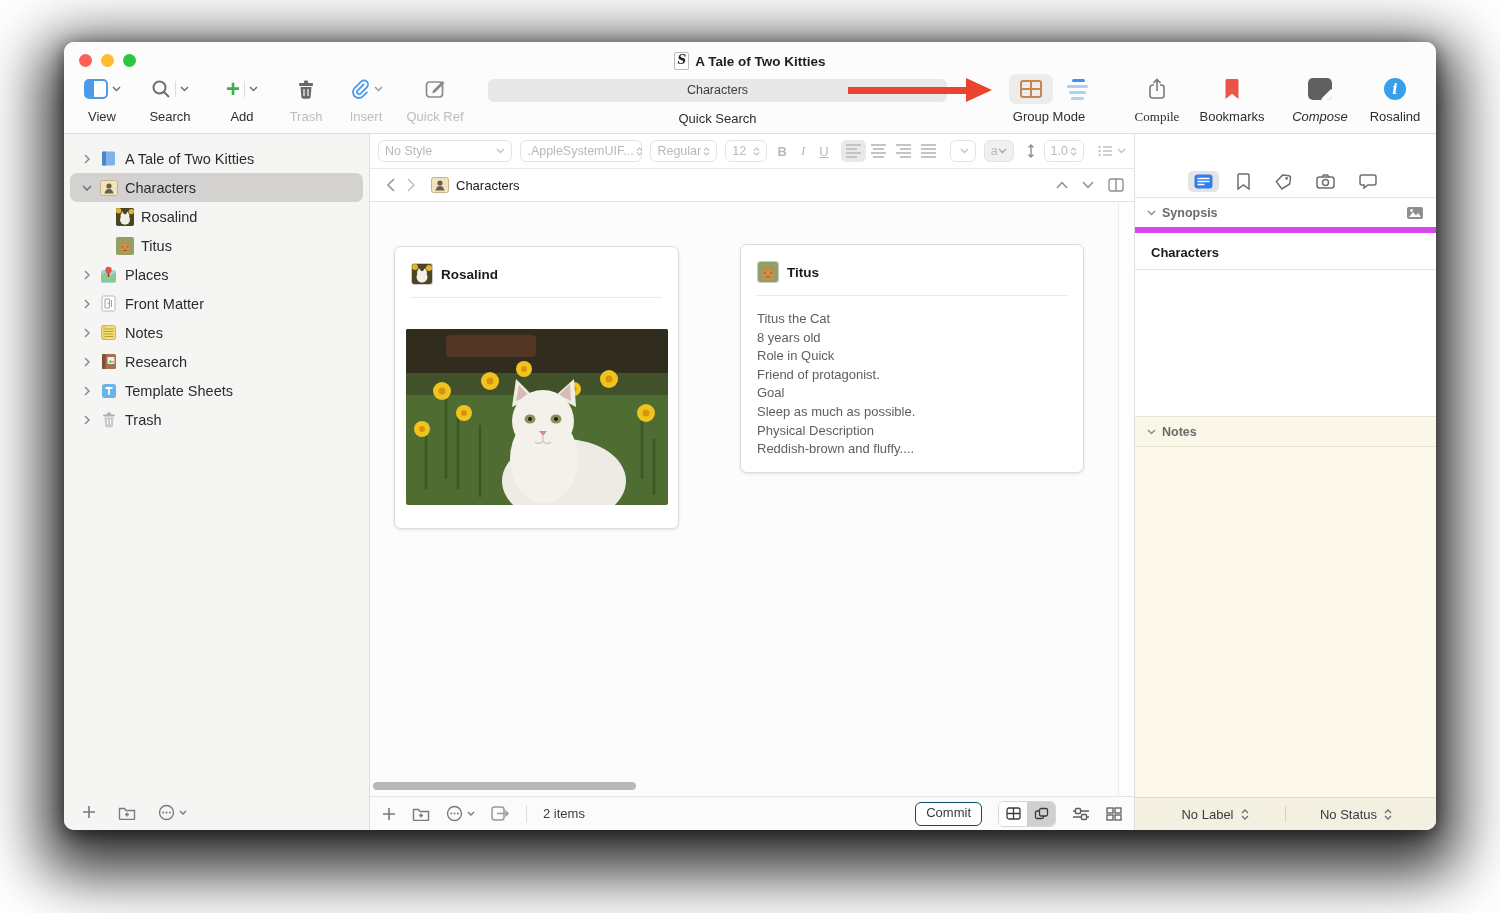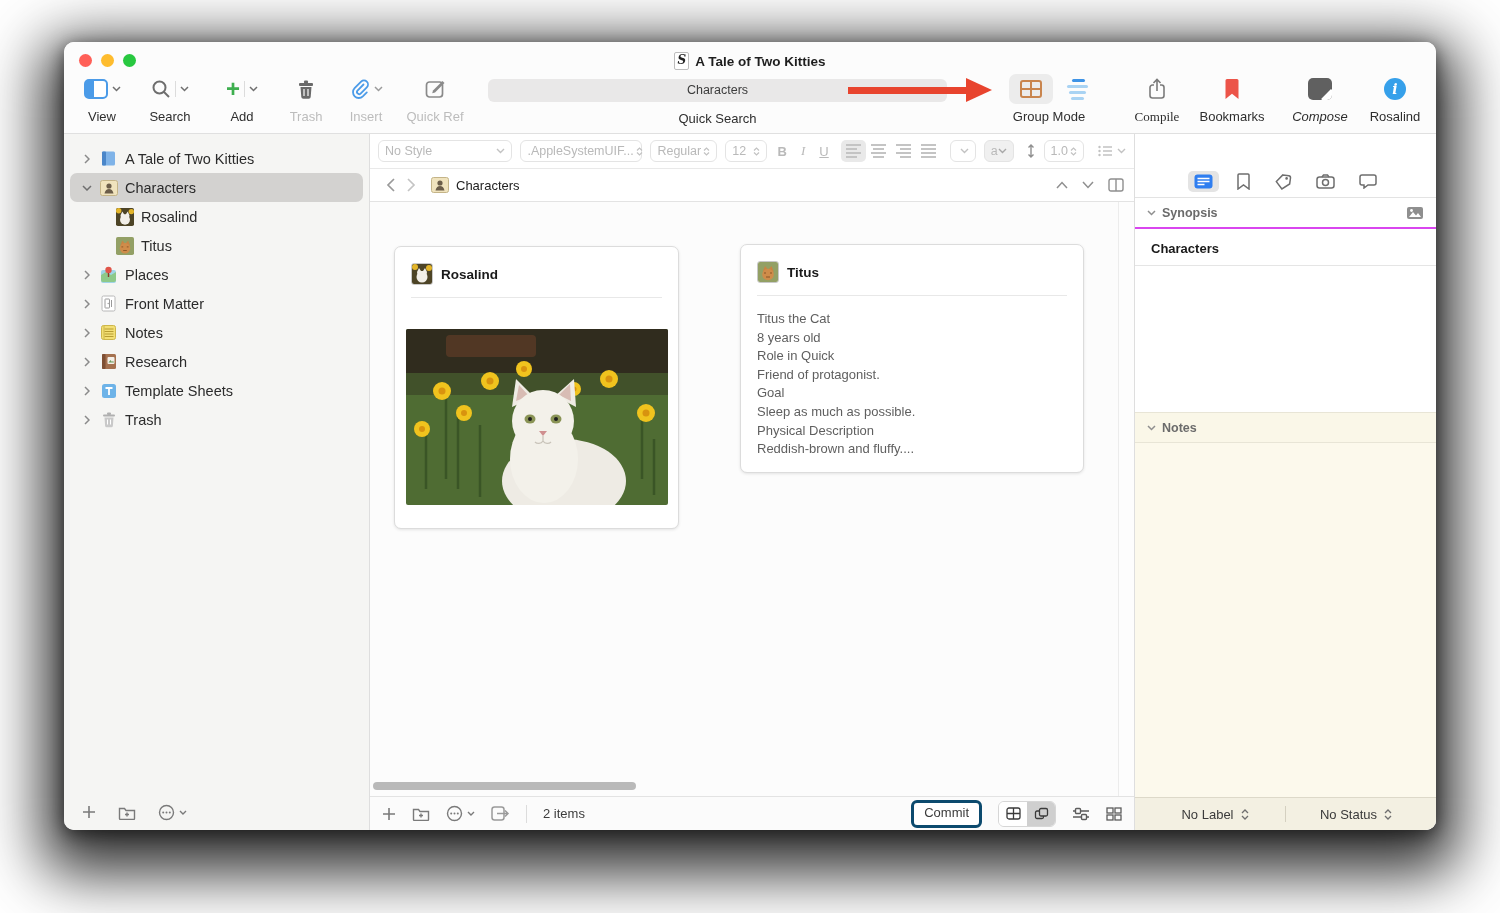--- a/index.html
+++ b/index.html
@@ -60,31 +60,31 @@
   .hthumb{position:absolute;left:3px;bottom:6px;width:263px;height:8px;border-radius:4px;background:#b9b9b9;}
   .card{position:absolute;background:#fff;border:1px solid #dcdcdc;border-radius:7px;box-shadow:0 1px 3px rgba(0,0,0,.10);box-sizing:border-box;}
   .card-head{display:flex;align-items:center;gap:8px;padding:16px 16px 12px 16px;}
   .card-head .nm{font-size:13.5px;font-weight:bold;color:#1a1a1a;}
   .card-div{height:1px;background:#e8e8e8;margin:0 16px;}
   .thumb{width:20px;height:20px;border-radius:3px;border:1px solid #c9c9c9;overflow:hidden;flex:0 0 20px;}
   .t-lines{padding:14px 16px 0 16px;font-size:13px;color:#5f5f5f;line-height:18.6px;}
   .editor-foot{height:33px;border-top:1px solid #e3e3e3;background:#fbfbfb;display:flex;align-items:center;padding:0 12px;gap:16px;color:#7a7a7a;flex:0 0 auto;}
   .vdiv{width:1px;height:18px;background:#dcdcdc;}
   .count{font-size:13px;color:#3c3c3c;}
-  .commit{margin-left:auto;height:22px;border:3px solid #0c4a6e;border-radius:6px;background:#fff;font-size:13px;color:#3a3a3a;padding:0 10px;line-height:20px;}
+  .commit{margin-left:auto;height:22px;border:1px solid #0c4a6e;border-radius:6px;background:#fff;font-size:13px;color:#3a3a3a;padding:0 10px;line-height:20px;}
   .segctl{display:flex;border:1px solid #d6d6d6;border-radius:6px;overflow:hidden;height:24px;}
   .segctl .sg{width:28px;display:flex;align-items:center;justify-content:center;background:#fff;}
   .segctl .sg.on{background:#cfcfcf;}
   
   .insp{width:301px;flex:0 0 auto;border-left:1px solid #dedede;display:flex;flex-direction:column;background:#fff;}
   .insp-top{height:32px;flex:0 0 auto;}
   .insp-tabs{height:31px;border-bottom:1px solid #e3e3e3;display:flex;align-items:center;justify-content:center;gap:24px;flex:0 0 auto;}
   .tab-pill{background:#e4e4e4;border-radius:5px;padding:3px 6px;margin:-3px -6px;}
   .sec-head{height:29px;display:flex;align-items:center;gap:6px;padding:0 12px;font-size:12.5px;font-weight:bold;color:#6b6b6b;flex:0 0 auto;}
-  .syn-head{border-bottom:2px solid #d946ef;}
+  .syn-head{border-bottom:6px solid #d946ef;}
   .syn-body{flex:0 0 auto;}
   .syn-title{font-size:13px;font-weight:bold;color:#1a1a1a;padding:12px 16px 9px 16px;border-bottom:1px solid #e5e5e5;}
   .syn-rest{height:146px;}
   .notes-head{background:#faf7e8;border-top:1px solid #e8e5d6;border-bottom:1px solid #e8e5d6;}
   .notes-body{flex:1;background:#fcf9ec;}
   .insp-foot{height:32px;background:#f3f0e2;border-top:1px solid #ddd9c9;display:flex;align-items:center;justify-content:center;flex:0 0 auto;font-size:13px;color:#3a3a3a;}
   .insp-foot .dd{display:flex;align-items:center;gap:5px;width:140px;justify-content:center;}
   .insp-foot .sep{width:1px;height:16px;background:#d4d0c0;}
   svg{display:block;}
 </style>

